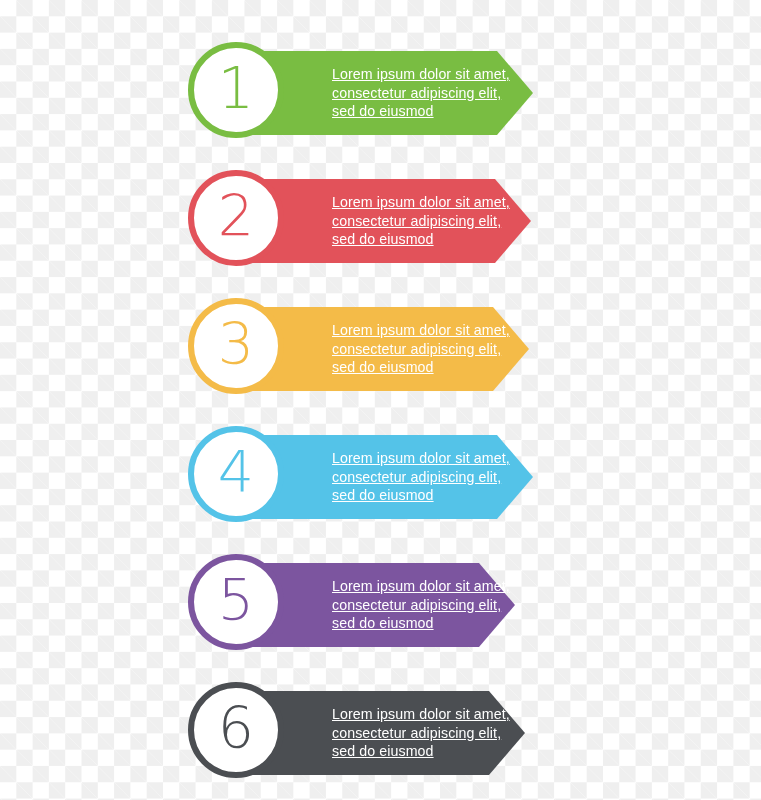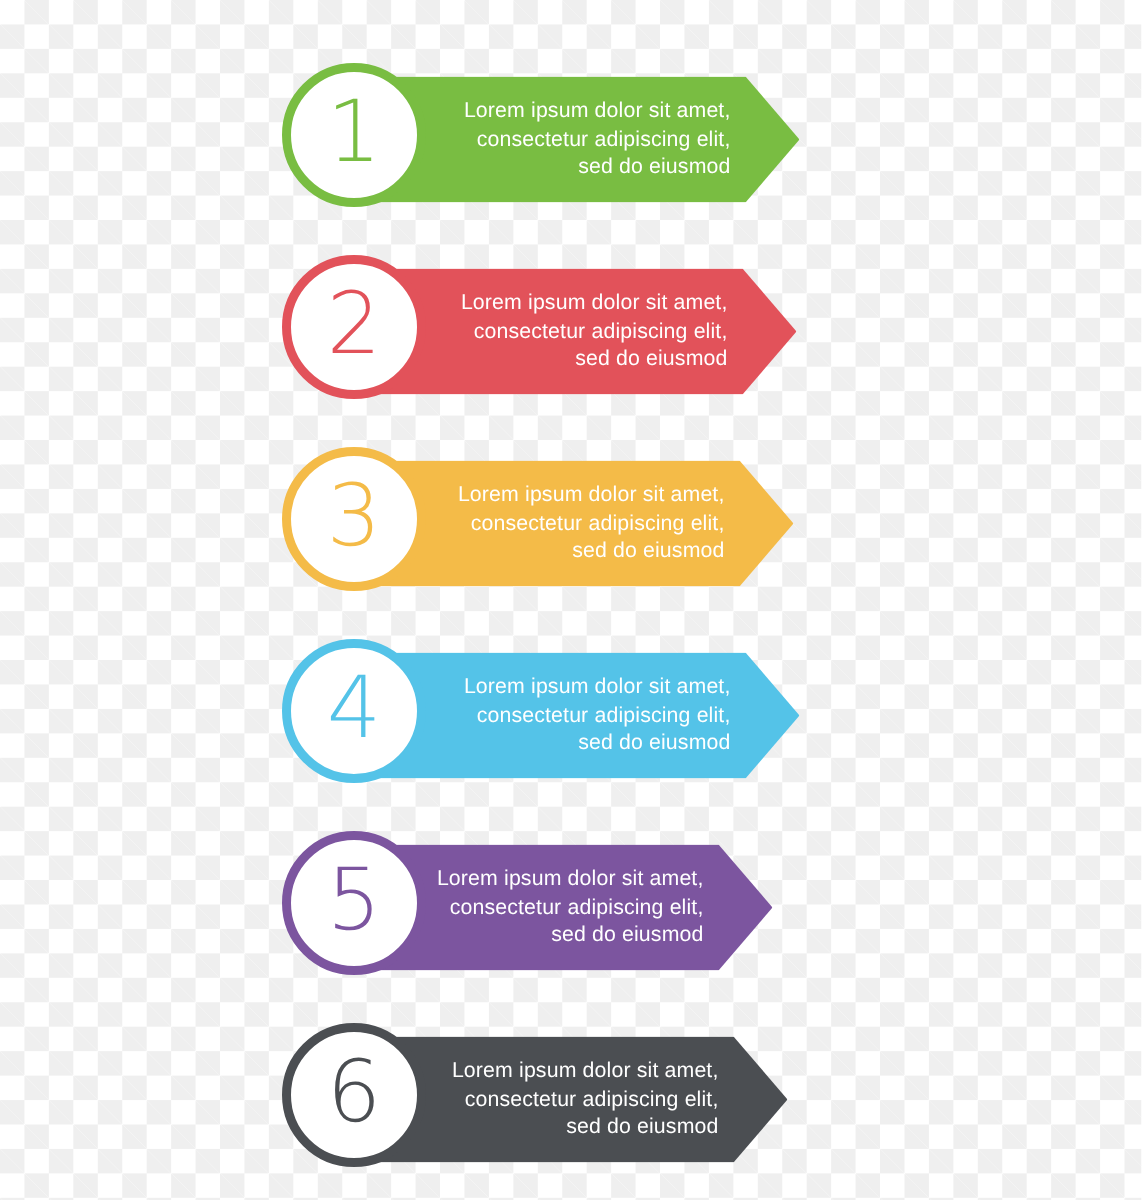--- a/index.html
+++ b/index.html
@@ -60,28 +60,29 @@
   }
 
   .banner-text {
     position: absolute;
     top: 0;
     height: 84px;
     left: 92px;
     right: 46px;
     display: flex;
     flex-direction: column;
-    align-items: flex-end;
+    align-items: flex-start;
     justify-content: center;
     color: #ffffff;
     font-size: 14.2px;
     line-height: 18.6px;
     text-align: center;
     letter-spacing: 0.1px;
     white-space: nowrap;
+    text-decoration: underline;
   }
   .banner-text span { display: block; }
 
   
   .circle {
     position: absolute;
     left: 188px;
     top: 0;
     width: 96px;
     height: 96px;

